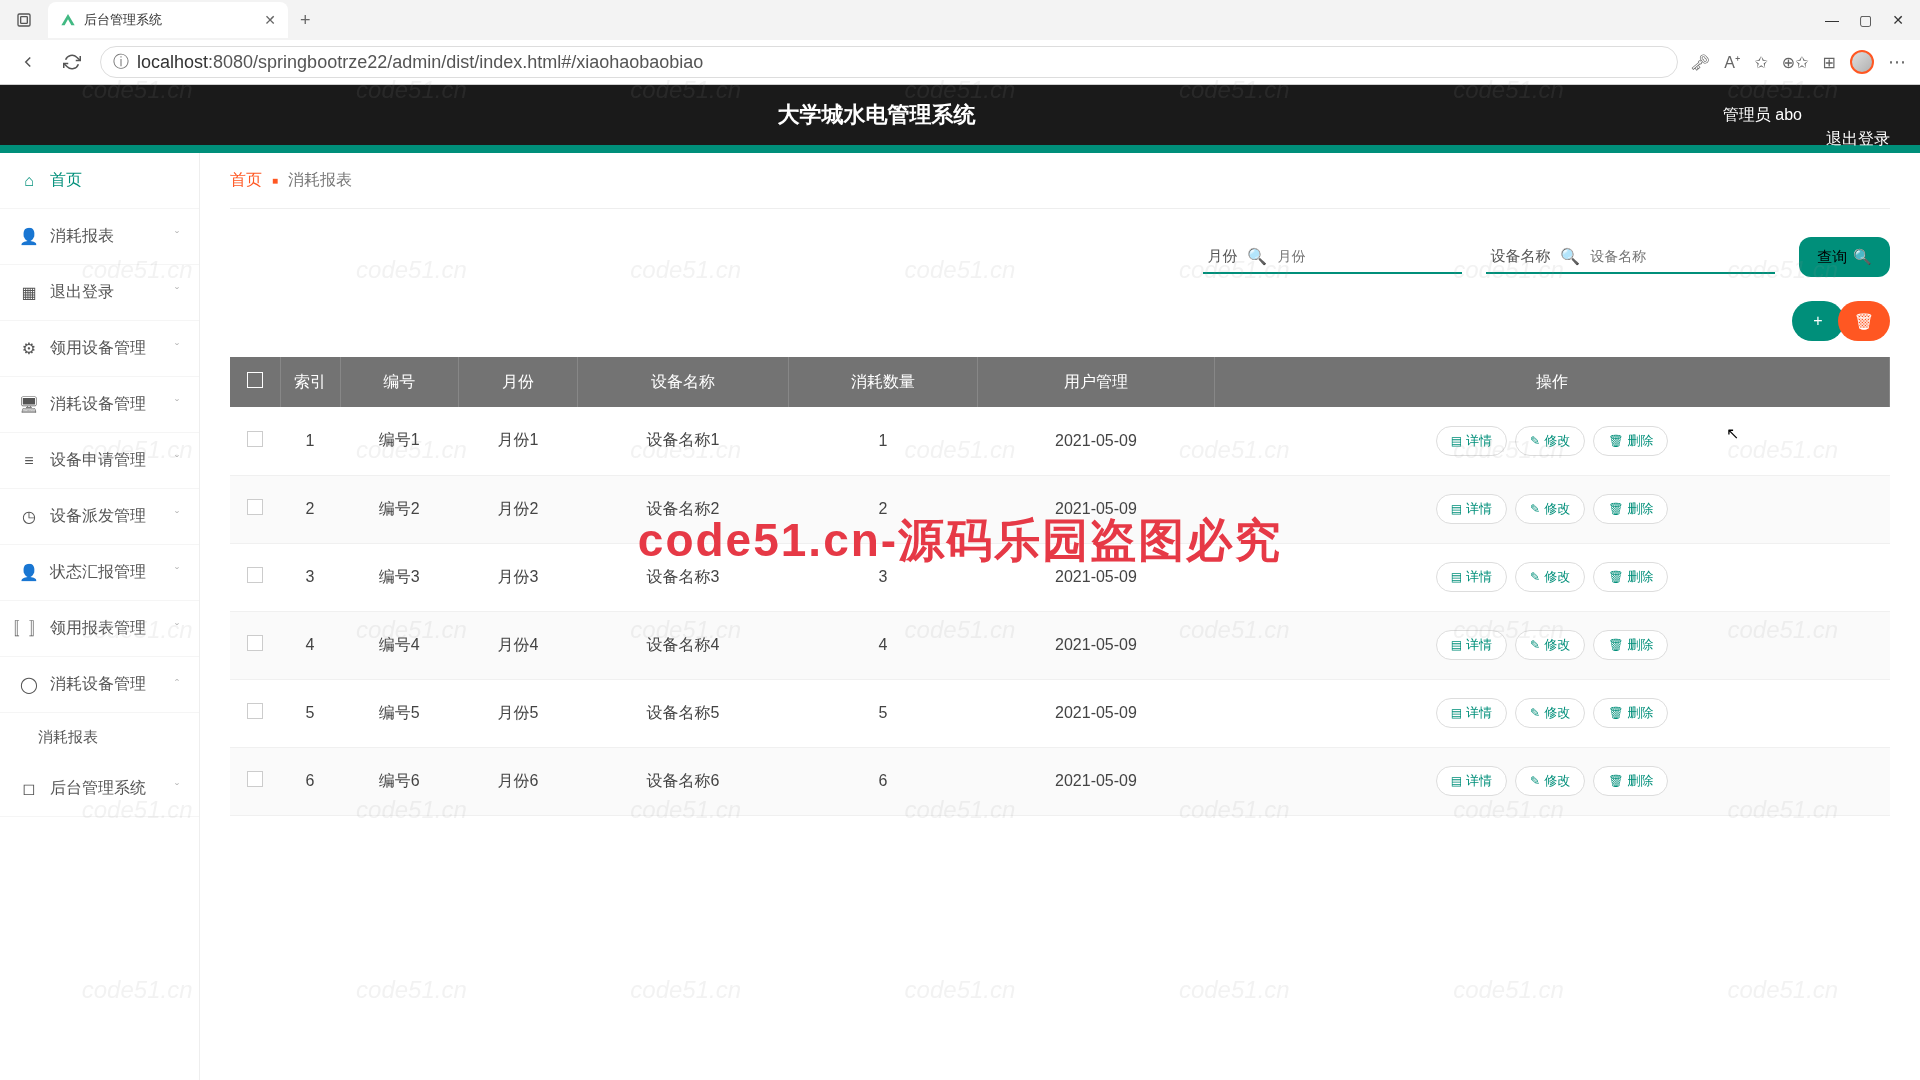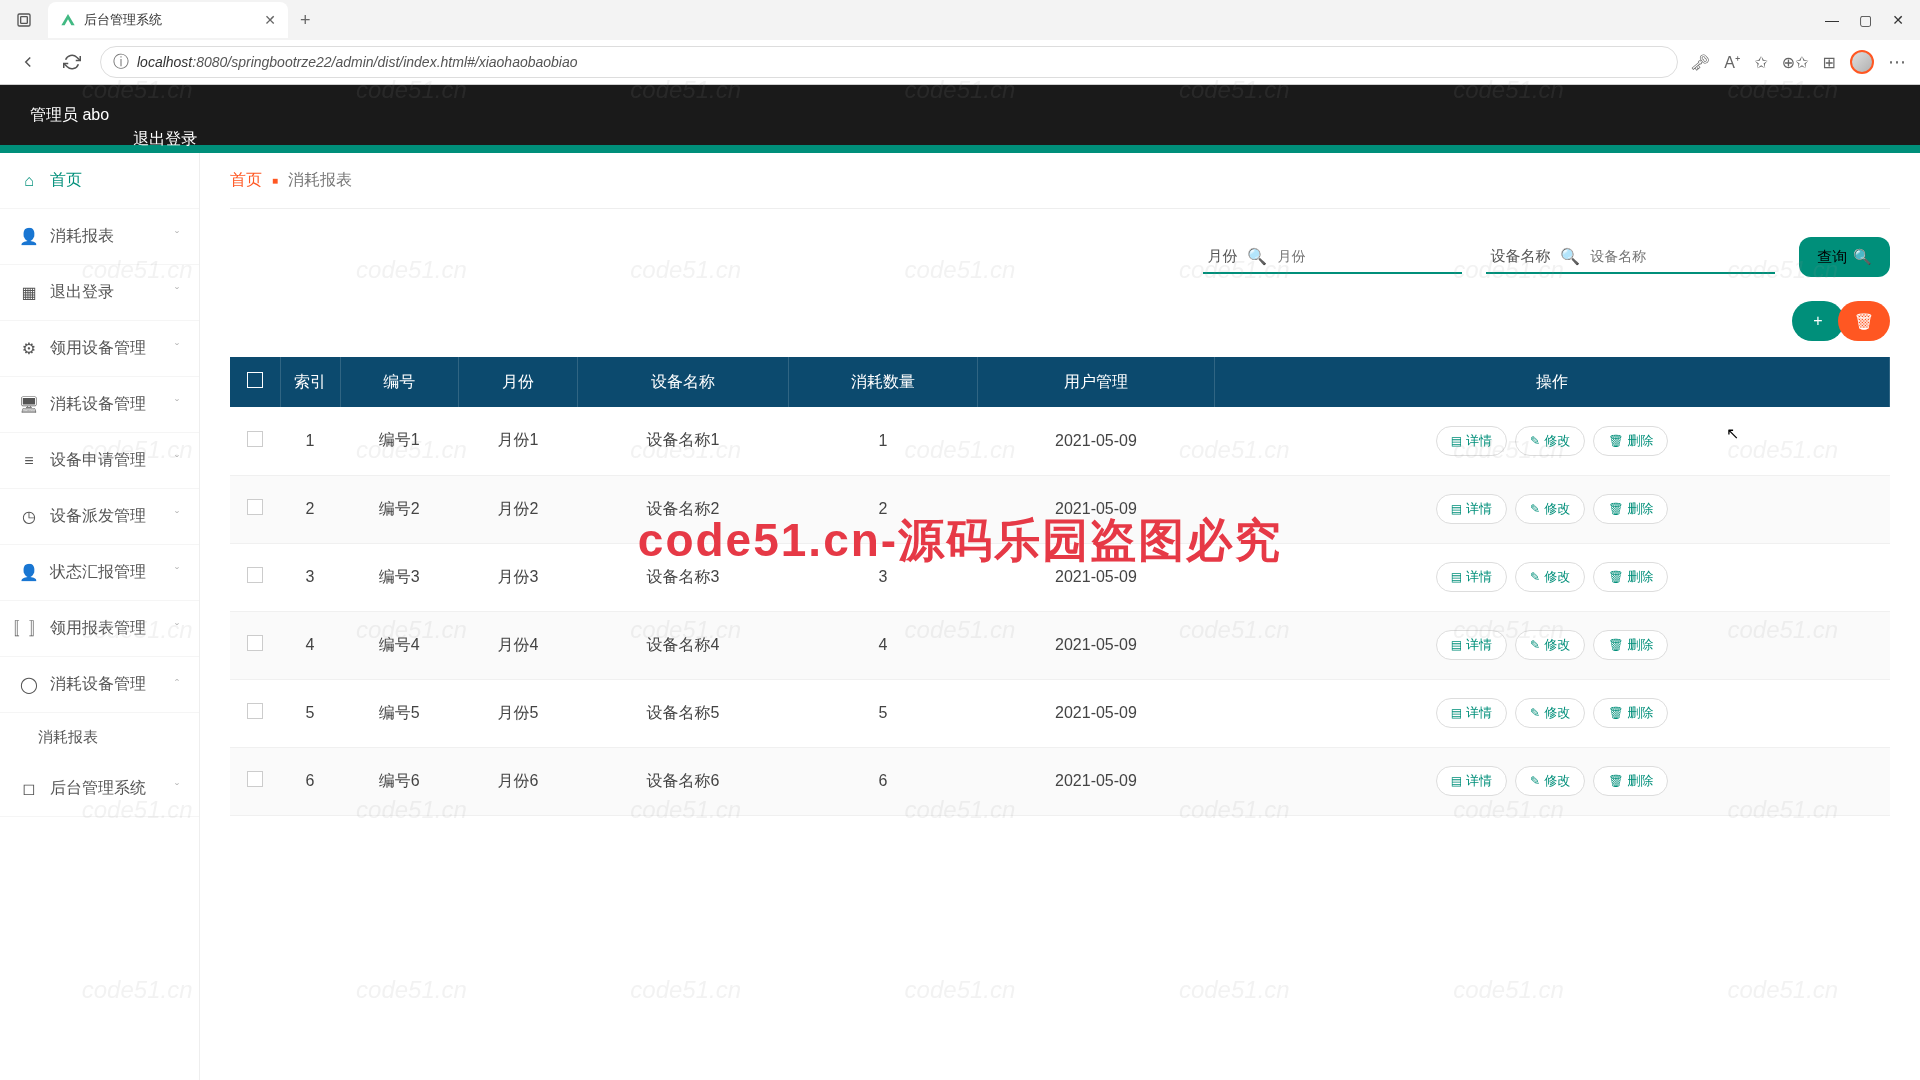--- a/index.html
+++ b/index.html
@@ -16,21 +16,21 @@
 .tab-close { color: #666; font-size: 14px; cursor: pointer; }
 .new-tab { padding: 0 12px; color: #666; font-size: 18px; cursor: pointer; }
 .window-controls { margin-left: auto; display: flex; gap: 20px; padding-right: 16px; color: #333; }
 .window-controls span { cursor: pointer; font-size: 14px; }
 
 .address-bar { display: flex; align-items: center; height: 44px; padding: 0 12px; gap: 12px; background: #fff; }
 .nav-btn { width: 32px; height: 32px; display: flex; align-items: center; justify-content: center; color: #555; cursor: pointer; }
 .nav-btn svg { width: 18px; height: 18px; }
 .url-box { flex: 1; display: flex; align-items: center; height: 32px; border: 1px solid #ddd; border-radius: 16px; padding: 0 12px; gap: 8px; }
 .url-box .lock { color: #777; }
-.url-text { font-size: 14px; color: #555; font-style: italic; }
+.url-text { font-size: 18px; color: #555; }
 .url-text .host { color: #333; }
 .toolbar-icons { display: flex; gap: 14px; align-items: center; color: #666; }
 .toolbar-icons span, .toolbar-icons svg { cursor: pointer; }
 .avatar-circle { width: 24px; height: 24px; border-radius: 50%; background: linear-gradient(135deg,#e0e0e0,#b0b0b0); border: 2px solid #ff5722; position: relative; }
 .dots { font-size: 18px; letter-spacing: 2px; }
 
 
 .app-header { background: #1a1a1a; color: #fff; height: 60px; display: flex; align-items: center; padding: 0 30px; }
 .app-header .title { flex: 1; text-align: center; font-size: 22px; font-weight: bold; }
 .user-info { font-size: 16px; margin-right: 24px; }
@@ -60,21 +60,21 @@
 .search-field input { border: none; outline: none; font-size: 14px; flex: 1; color: #888; background: transparent; }
 .search-btn { background: #008f7a; color: #000000; border: none; border-radius: 12px; padding: 0 18px; height: 40px; font-size: 15px; cursor: pointer; display: flex; align-items: center; gap: 6px; }
 
 .action-row { display: flex; justify-content: flex-end; gap: 0; padding: 6px 0 16px; }
 .fab { width: 52px; height: 40px; border-radius: 20px; display: flex; align-items: center; justify-content: center; color: #fff; cursor: pointer; }
 .fab.add { background: #008f7a; margin-right: -6px; }
 .fab.del { background: #ff5722; }
 
 
 .tbl { width: 100%; border-collapse: collapse; }
-.tbl thead th { background: #0c4a6e; color: #fff; font-size: 16px; font-weight: normal; height: 50px; border-right: 1px solid rgba(255,255,255,0.15); text-align: center; }
+.tbl thead th { background: #737373; color: #fff; font-size: 16px; font-weight: normal; height: 50px; border-right: 1px solid rgba(255,255,255,0.15); text-align: center; }
 .tbl thead th:first-child { width: 50px; }
 .tbl thead th:nth-child(2) { width: 60px; }
 .tbl tbody td { text-align: center; height: 68px; font-size: 16px; color: #444; border-bottom: 1px solid #f0f0f0; }
 .tbl tbody tr:nth-child(even) { background: #fafafa; }
 .chk { width: 16px; height: 16px; border: 1px solid #ccc; display: inline-block; background: #fff; cursor: pointer; }
 .chk.hdr { border-color: #fff; background: transparent; }
 .op-btns { display: flex; justify-content: center; gap: 8px; }
 .op-btn { border: 1px solid #ddd; border-radius: 16px; padding: 5px 14px; font-size: 13px; background: #fff; cursor: pointer; display: flex; align-items: center; gap: 4px; color: #008f7a; }
 .op-btn .i { font-size: 12px; }
 
@@ -132,20 +132,21 @@
       <span>✩</span>
       <span>⊕✩</span>
       <span>⊞</span>
       <div class="avatar-circle"></div>
       <span class="dots">⋯</span>
     </div>
   </div>
 </div>
 
 <div class="app-header">
+  <div class="title">大学城水电管理系统</div>
   <div class="user-info">管理员 abo</div>
   <div class="logout">退出登录</div>
 </div>
 <div class="green-bar"></div>
 
 <div class="main">
 
   <div class="sidebar" id="sidebar">
       <div class="side-item active">
         <span class="icon">⌂</span>

